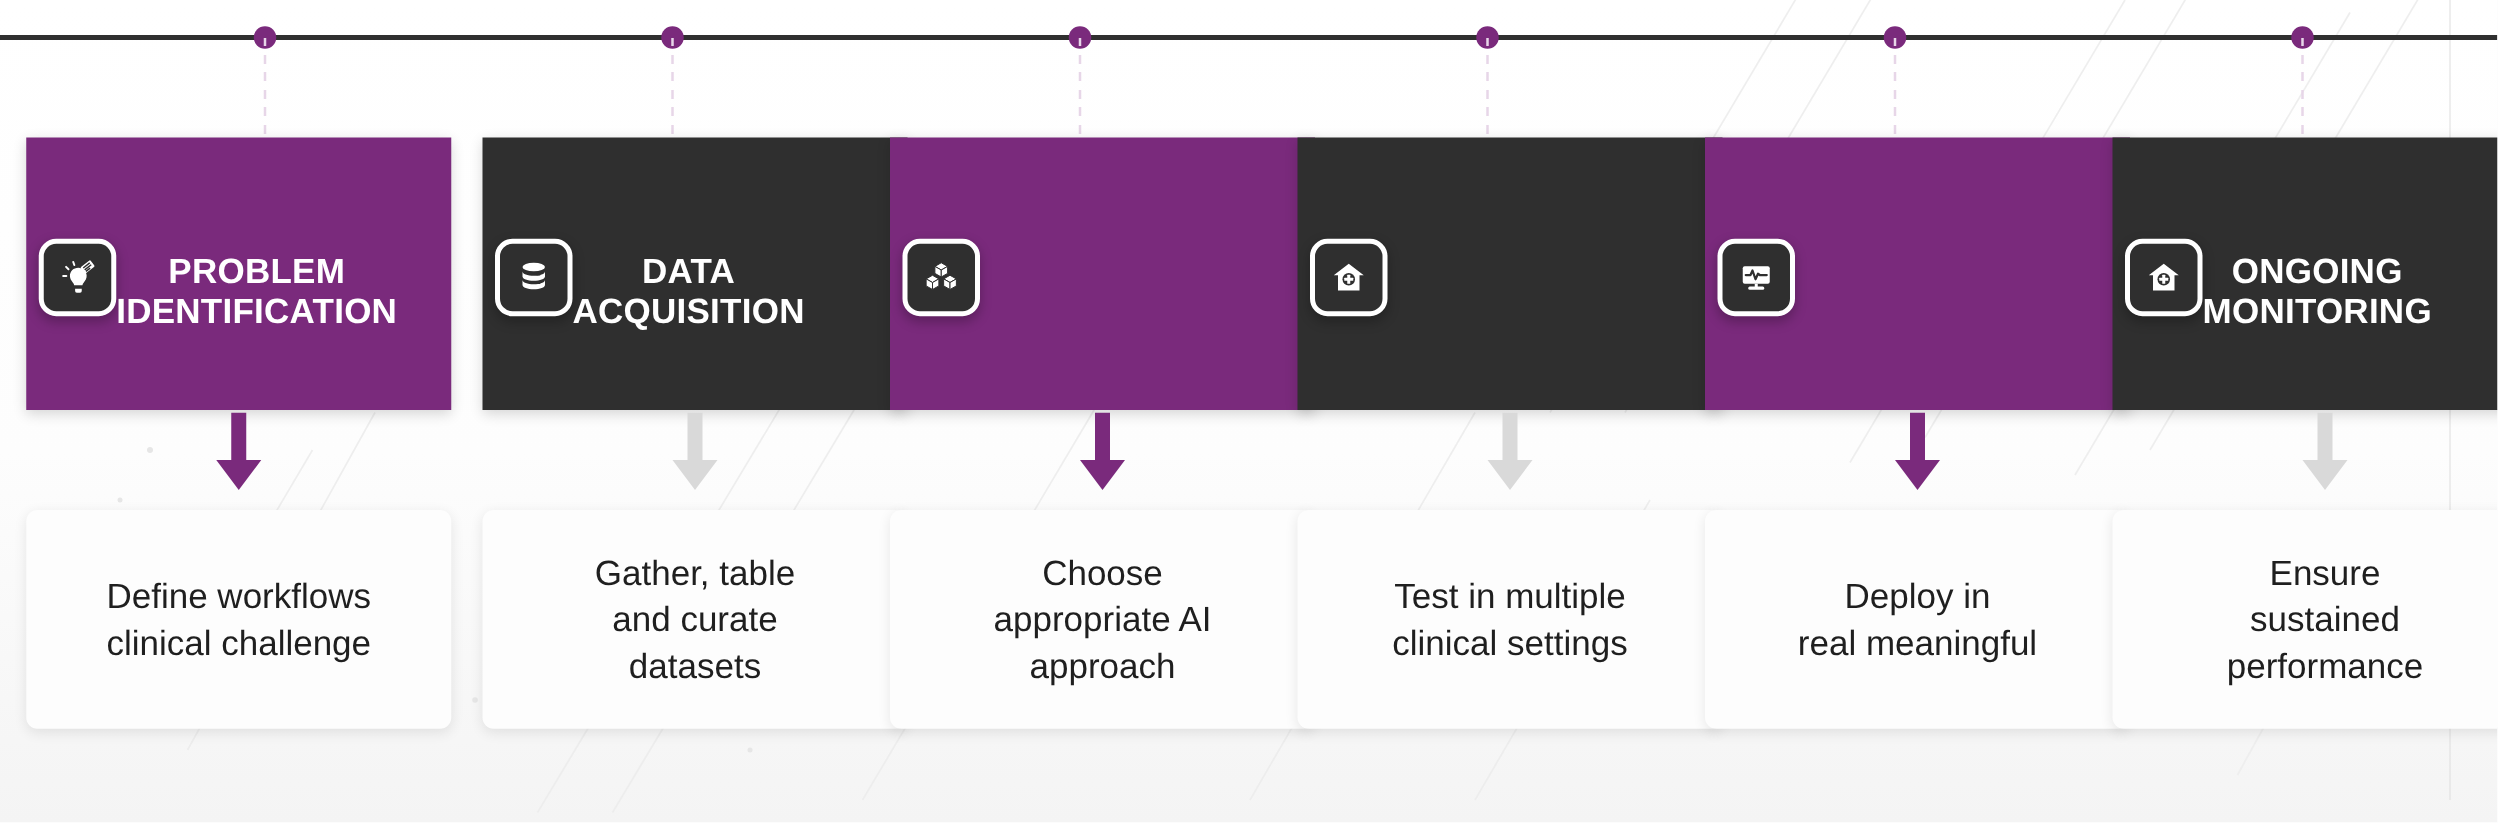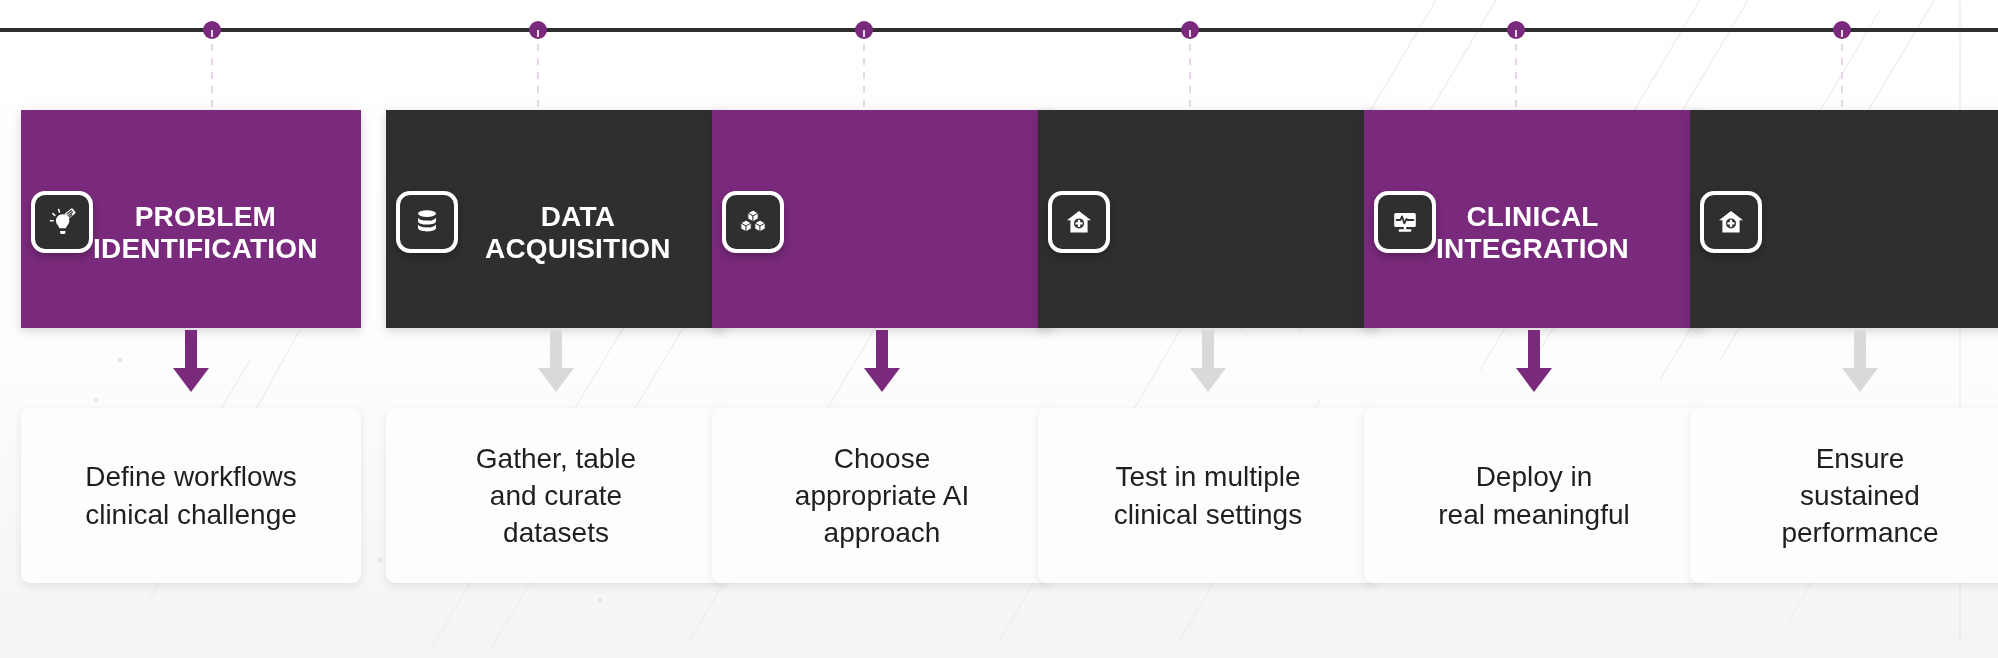--- a/index.html
+++ b/index.html
@@ -93,21 +93,21 @@
     left: 0;
     width: 340px;
     height: 218px;
     box-sizing: border-box;
     padding: 22px 10px 16px;
     display: flex;
     align-items: center;
     box-shadow: 0 3px 10px rgba(0,0,0,0.16);
   }
   .stage-card.purple { background: #7a2a7c; }
-  .stage-card.dark   { background: #2f2f2f; gap: 27px; }
+  .stage-card.dark   { background: #2f2f2f; }
 
   .icon-badge {
     width: 62px;
     height: 62px;
     border-radius: 14px;
     background: #2f2f2f;
     border: 4px solid #ffffff;
     box-sizing: border-box;
     display: flex;
     align-items: center;
@@ -341,22 +341,20 @@
     <div class="col" style="left:1364px">
       <div class="stage-card purple">
         <div class="icon-badge">
           <svg width="32" height="32" viewBox="0 0 32 32">
             <rect x="5.2" y="7.0" width="21.6" height="14.0" rx="1.6" fill="#ffffff"></rect>
             <path d="M7.6 14.0 H11.4 L13.0 10.4 L15.4 17.4 L17.4 13.0 L18.8 14.0 H24.4" fill="none" stroke="#2f2f2f" stroke-width="1.8" stroke-linecap="round" stroke-linejoin="round"></path>
             <rect x="14.8" y="21.0" width="2.4" height="2.6" fill="#ffffff"></rect>
             <rect x="9.6" y="23.2" width="12.8" height="2.6" rx="1.2" fill="#ffffff"></rect>
           </svg>
         </div>
-        <div class="stage-title">CLINICAL
-INTEGRATION</div>
       </div>
       <div class="arrow">
         <svg width="40" height="66" viewBox="0 0 40 66">
           <path d="M14 0 H26 V38 H38 L20 62 L2 38 H14 Z" fill="#7a2a7c"></path>
         </svg>
       </div>
       <div class="desc-card">
         <div class="desc-text">Deploy in
 real meaningful</div>
       </div>
@@ -367,20 +365,22 @@
         <div class="icon-badge">
           <svg width="32" height="32" viewBox="0 0 32 32">
             <path d="M16 5.0 L28 14.2 L24.6 14.2 L24.6 26.4 L7.4 26.4 L7.4 14.2 L4 14.2 Z" fill="#ffffff"></path>
             <circle cx="16" cy="17.4" r="5.0" fill="#2f2f2f"></circle>
             <g fill="#ffffff">
               <rect x="14.8" y="13.8" width="2.4" height="7.2" rx="0.3"></rect>
               <rect x="12.4" y="16.2" width="7.2" height="2.4" rx="0.3"></rect>
             </g>
           </svg>
         </div>
+        <div class="stage-title">ONGOING
+MONITORING</div>
       </div>
       <div class="arrow">
         <svg width="40" height="66" viewBox="0 0 40 66">
           <path d="M14 0 H26 V38 H38 L20 62 L2 38 H14 Z" fill="#d9d9d9"></path>
         </svg>
       </div>
       <div class="desc-card">
         <div class="desc-text">Ensure
 sustained
 performance</div>

